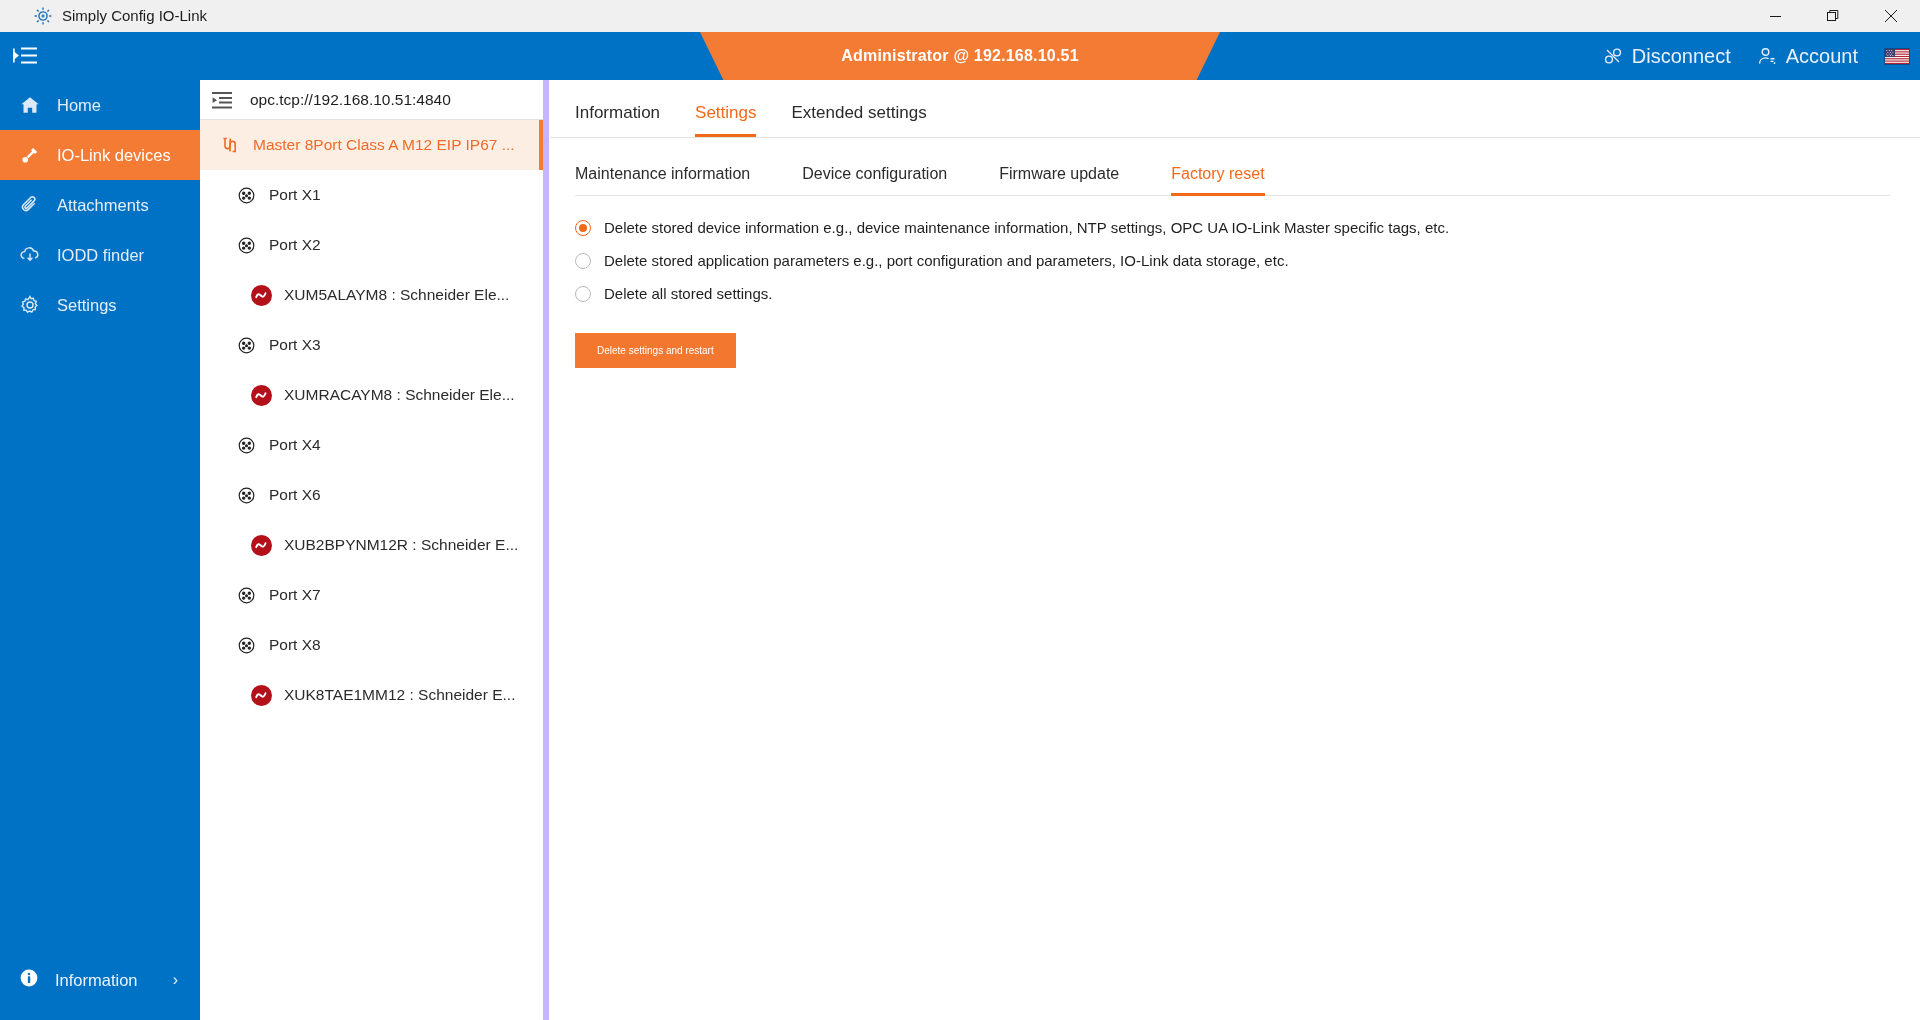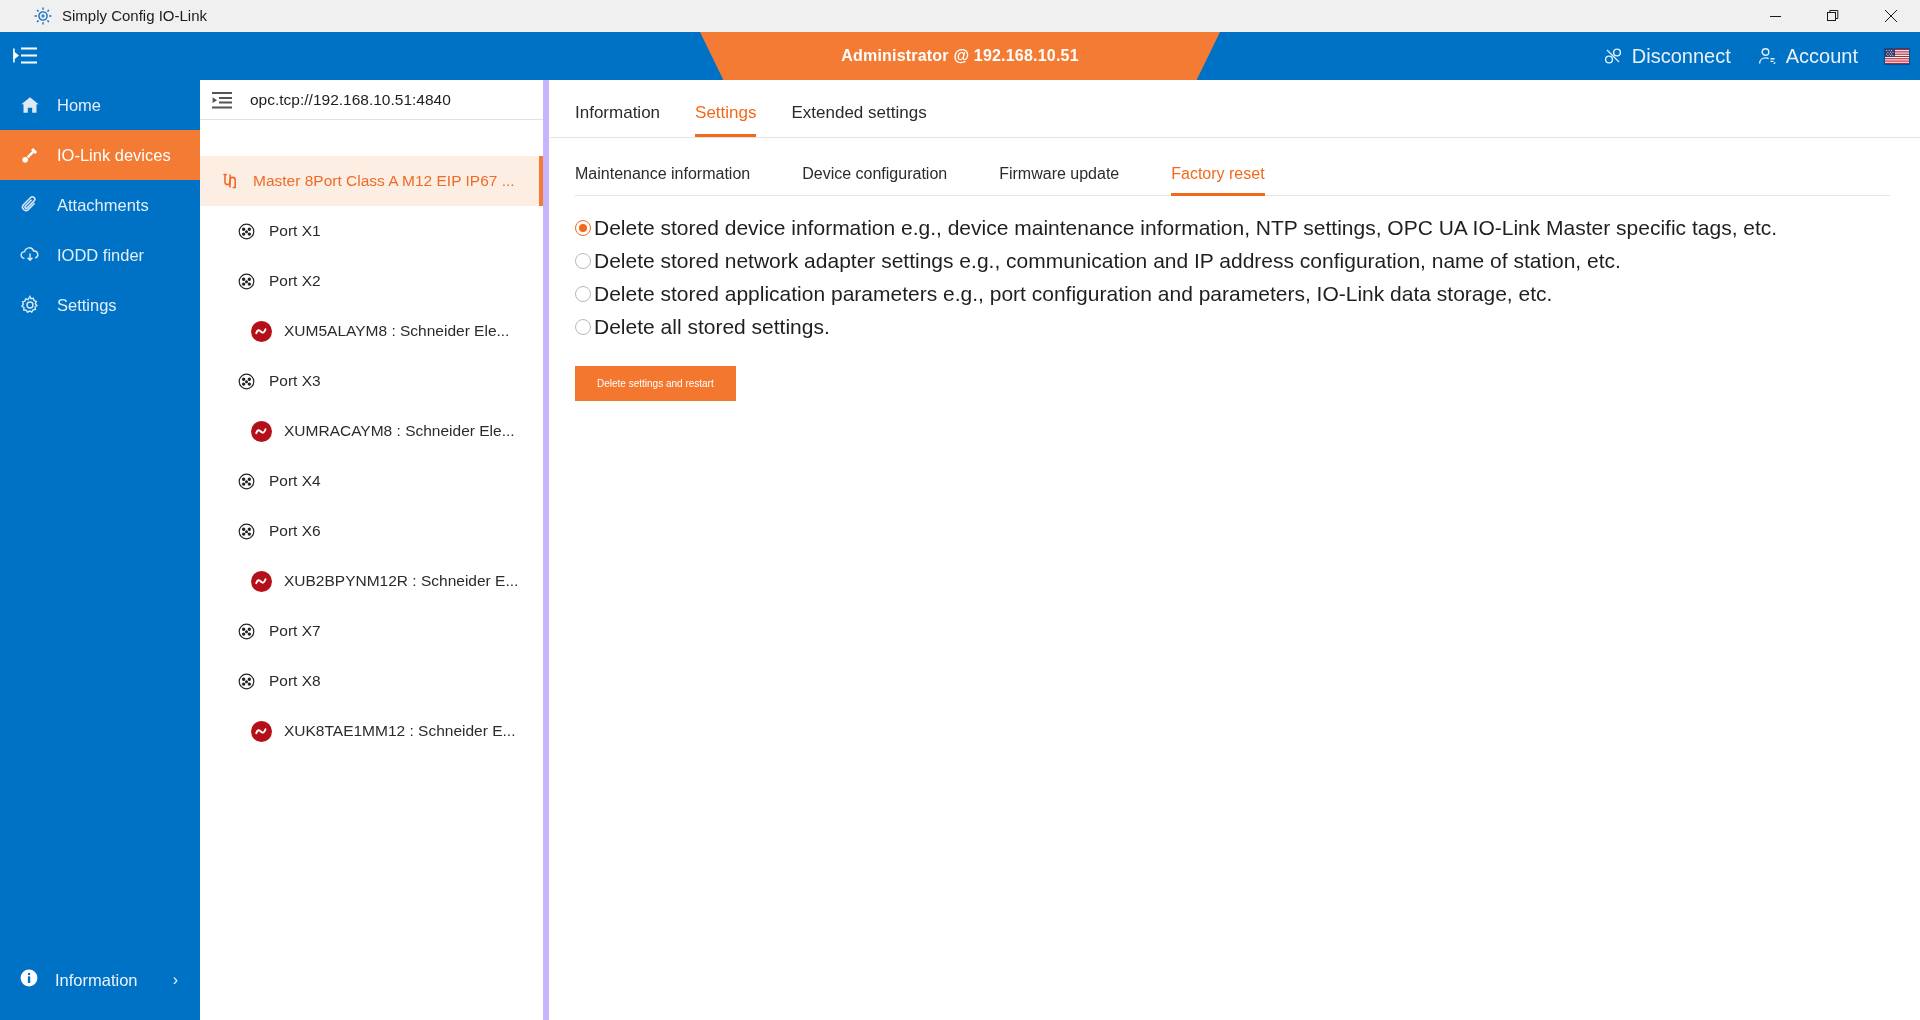--- a/index.html
+++ b/index.html
@@ -87,21 +87,21 @@
   }
   .tree-header {
     height: 40px; display: flex; align-items: center;
     border-bottom: 1px solid #e2e2e2;
   }
   .tree-collapse {
     width: 44px; display: flex; align-items: center; justify-content: center;
     cursor: pointer;
   }
   .tree-url { font-size: 15.5px; color: #1e1e1e; margin-left: 6px; }
-  .tree-list { padding-top: 0; margin-top: 36px; }
+  .tree-list { padding-top: 0; }
   .tree-row {
     height: 50px; display: flex; align-items: center;
     font-size: 15.5px; color: #2b2b2b; cursor: pointer; position: relative;
   }
   .tree-row.master {
     background: #fdeee4; color: #ef6b28; border-right: 4px solid #f47b33;
   }
   .tree-row .ticon {
     width: 22px; height: 22px; display: flex; align-items: center;
     justify-content: center; flex: 0 0 22px;
@@ -152,21 +152,21 @@
   }
   .radio {
     width: 16px; height: 16px; border-radius: 50%; border: 1px solid #b9b9b9;
     background: #fff; flex: 0 0 16px; margin-top: 2px; position: relative;
   }
   .radio.checked { border-color: #f2691a; }
   .radio.checked::after {
     content: ""; position: absolute; left: 3px; top: 3px;
     width: 8px; height: 8px; border-radius: 50%; background: #f2691a;
   }
-  .opt-label { margin-left: 3px; font-size: 21px; color: #1f1f1f; line-height: 19px; }
+  .opt-label { margin-left: 13px; font-size: 15px; color: #1f1f1f; line-height: 19px; }
 
   .btn-primary {
     margin-top: 16px; background: #f4772f; color: #ffffff; border: none;
     font-size: 10px; font-family: "Liberation Sans", sans-serif;
     padding: 12px 22px; cursor: pointer;
   }
 </style>
 </head>
 <body>
 
@@ -515,24 +515,20 @@
     <div class="subtab active">Factory reset</div>
   </div>
 
   <div class="options">
 
     <label class="opt-row">
       <span class="radio checked"></span>
       <span class="opt-label">Delete stored device information e.g., device maintenance information, NTP settings, OPC UA IO-Link Master specific tags, etc.</span>
     </label>
 
-    <label class="opt-row">
-      <span class="radio"></span>
-      <span class="opt-label">Delete stored network adapter settings e.g., communication and IP address configuration, name of station, etc.</span>
-    </label>
 
     <label class="opt-row">
       <span class="radio"></span>
       <span class="opt-label">Delete stored application parameters e.g., port configuration and parameters, IO-Link data storage, etc.</span>
     </label>
 
     <label class="opt-row">
       <span class="radio"></span>
       <span class="opt-label">Delete all stored settings.</span>
     </label>

